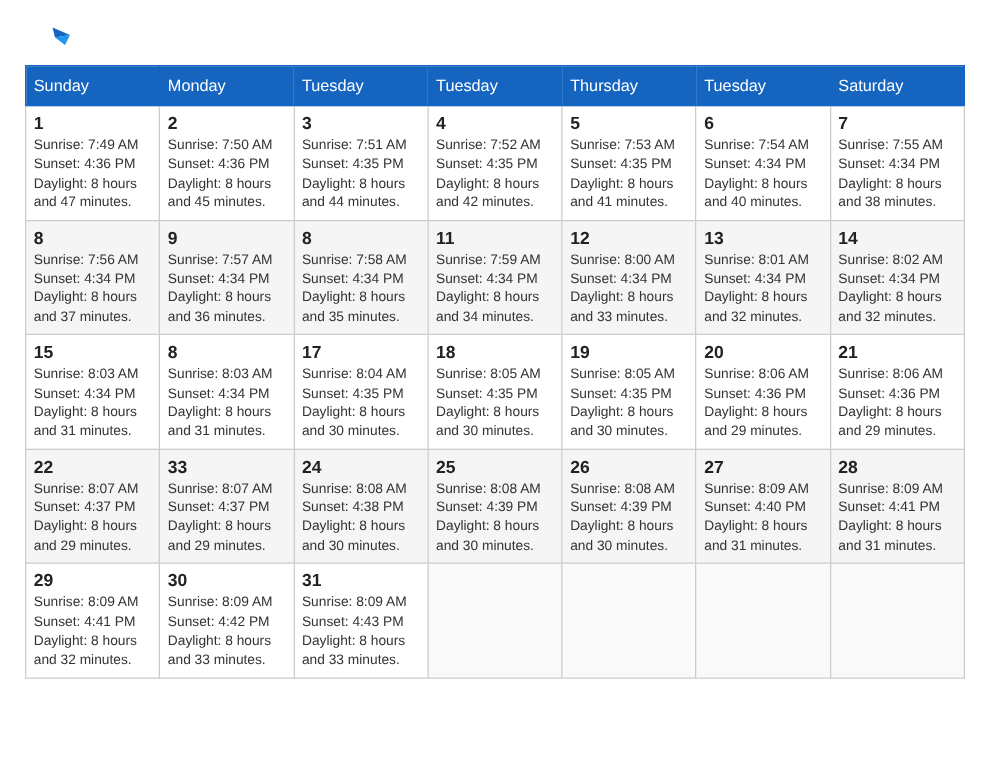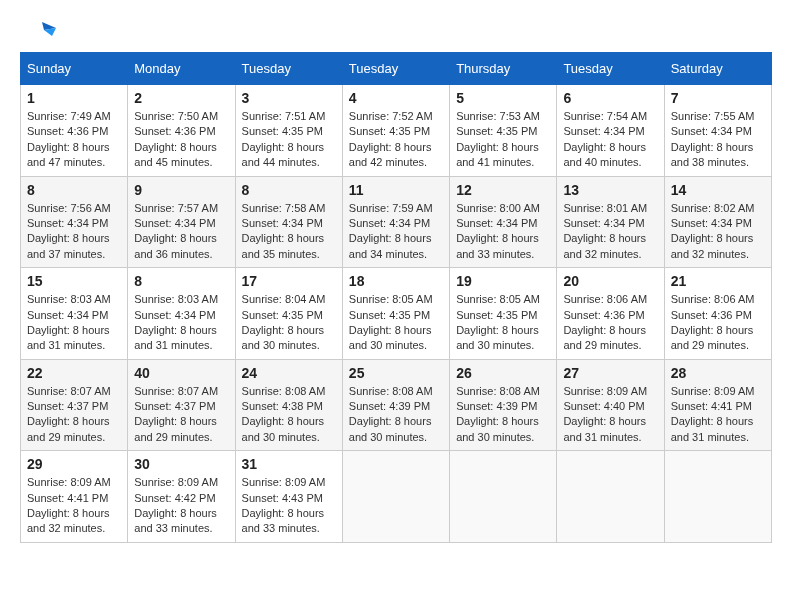--- a/index.html
+++ b/index.html
@@ -195,21 +195,21 @@
           <div class="day-num">21</div>
           <div class="day-detail">Sunrise: 8:06 AM<br>Sunset: 4:36 PM<br>Daylight: 8 hours<br>and 29 minutes.</div>
         </td>
       </tr>
       <tr>
         <td>
           <div class="day-num">22</div>
           <div class="day-detail">Sunrise: 8:07 AM<br>Sunset: 4:37 PM<br>Daylight: 8 hours<br>and 29 minutes.</div>
         </td>
         <td>
-          <div class="day-num">40</div>
+          <div class="day-num">33</div>
           <div class="day-detail">Sunrise: 8:07 AM<br>Sunset: 4:37 PM<br>Daylight: 8 hours<br>and 29 minutes.</div>
         </td>
         <td>
           <div class="day-num">24</div>
           <div class="day-detail">Sunrise: 8:08 AM<br>Sunset: 4:38 PM<br>Daylight: 8 hours<br>and 30 minutes.</div>
         </td>
         <td>
           <div class="day-num">25</div>
           <div class="day-detail">Sunrise: 8:08 AM<br>Sunset: 4:39 PM<br>Daylight: 8 hours<br>and 30 minutes.</div>
         </td>

